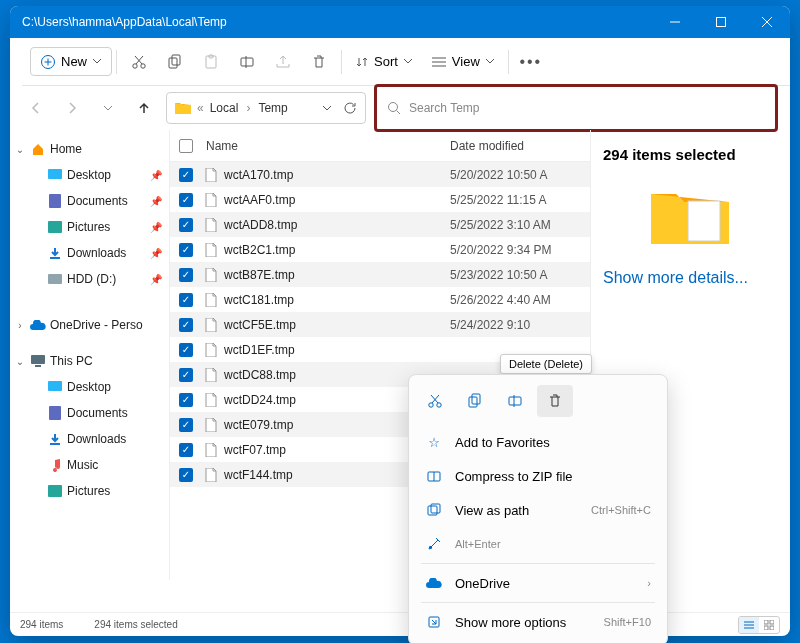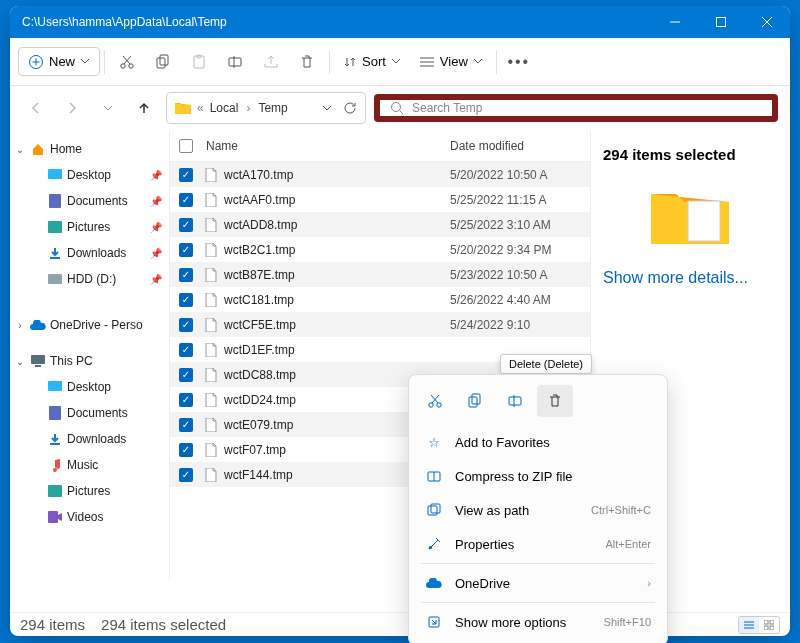--- a/index.html
+++ b/index.html
@@ -2,33 +2,33 @@
 <html><head>
 <meta charset="utf-8">
 <style>
 * { box-sizing: border-box; margin: 0; padding: 0; font-family: "Segoe UI", Arial, sans-serif; }
 body { background: #0078d4; width: 800px; height: 643px; overflow: hidden; font-size: 12px; }
 .window { position: absolute; left: 10px; top: 6px; width: 780px; height: 630px; background: #ffffff; border-radius: 8px; box-shadow: 0 8px 32px rgba(0,0,0,0.3); overflow: hidden; display: flex; flex-direction: column; }
 .titlebar { height: 32px; background: #0078d4; display: flex; align-items: center; color: #fff; font-size: 12px; }
 .titlebar .title { margin-left: 12px; flex: 1; }
 .winbtn { width: 46px; height: 32px; display: flex; align-items: center; justify-content: center; color: #fff; }
 .winbtn svg { width: 10px; height: 10px; }
-.toolbar { height: 48px; display: flex; align-items: center; padding: 0 8px; border-bottom: 1px solid #e5e5e5; gap: 0; }
+.toolbar { height: 48px; display: flex; align-items: center; padding: 0 8px; border-bottom: 1px solid #e5e5e5; gap: 0; margin-left: 12px; }
 .newbtn { display: flex; align-items: center; gap: 6px; border: 1px solid #d0d0d0; border-radius: 4px; padding: 6px 10px; font-size: 13px; }
 .tbicon { width: 36px; height: 36px; display: flex; align-items: center; justify-content: center; color: #555; border-radius: 4px; }
 .tbtxt { display: flex; align-items: center; gap: 6px; padding: 6px 10px; font-size: 13px; }
 .tbsep { width: 1px; height: 24px; background: #e0e0e0; margin: 0 4px; }
 .navrow { height: 44px; display: flex; align-items: center; padding: 0 12px; gap: 8px; }
 .navbtn { width: 28px; height: 28px; display: flex; align-items: center; justify-content: center; color: #bbb; }
 .navbtn.enabled { color: #333; }
 .address { flex: 0 0 200px; height: 32px; border: 1px solid #d0d0d0; border-radius: 4px; display: flex; align-items: center; padding: 0 8px; gap: 6px; font-size: 12px; }
 .address .folder-ic { width: 16px; height: 14px; }
 .crumb { color: #333; }
 .crumbsep { color: #888; margin: 0 2px; }
-.searchbox { flex: 1; height: 28px; border: 6px solid #7f1d1d; border-radius: 4px; display: flex; align-items: center; padding: 0 10px; gap: 8px; color: #888; }
+.searchbox { flex: 1; height: 48px; border: 3px solid #7f1d1d; border-radius: 4px; display: flex; align-items: center; padding: 0 10px; gap: 8px; color: #888; }
 .body { flex: 1; display: flex; min-height: 0; }
 .sidebar { width: 160px; border-right: 1px solid #eee; overflow-y: auto; padding-top: 6px; }
 .sb-item { display: flex; align-items: center; height: 26px; padding: 0 6px 0 4px; gap: 4px; font-size: 12px; color: #222; white-space: nowrap; }
 .sb-item .chev { width: 12px; color: #666; font-size: 10px; text-align: center; }
 .sb-item.child { padding-left: 37px; }
 .sb-item .ic { width: 16px; height: 16px; display: flex; align-items: center; justify-content: center; }
 .pin { margin-left: auto; color: #888; font-size: 10px; }
 .filelist { flex: 1; display: flex; flex-direction: column; min-height: 0; }
 .listhead { display: flex; align-items: center; height: 32px; border-bottom: 1px solid #eee; font-size: 12px; color: #444; }
 .col-check { width: 32px; display: flex; justify-content: center; }
@@ -39,21 +39,21 @@
 .row:nth-child(odd) { background: #f3f3f3; }
 .row .ck { width: 32px; display: flex; justify-content: center; }
 .row .ck .box { width: 14px; height: 14px; background: #0067c0; border-radius: 2px; display: flex; align-items: center; justify-content: center; color: #fff; font-size: 10px; }
 .row .fic { width: 18px; display: flex; justify-content: center; }
 .row .fname { flex: 1; padding-left: 4px; }
 .row .fdate { width: 140px; color: #555; overflow: hidden; white-space: nowrap; }
 .details { width: 200px; border-left: 1px solid #eee; padding: 16px 12px; font-size: 13px; }
 .details h3 { font-size: 15px; font-weight: 600; margin-bottom: 16px; }
 .foldericon { width: 90px; height: 70px; margin: 10px auto 20px; position: relative; }
 .showmore { color: #0067c0; font-size: 16px; cursor: pointer; }
-.statusbar { height: 24px; border-top: 1px solid #eee; display: flex; align-items: center; padding: 0 10px; font-size: 15px; color: #555; gap: 16px; margin-top: 32px; }
+.statusbar { height: 24px; border-top: 1px solid #eee; display: flex; align-items: center; padding: 0 10px; font-size: 10px; color: #555; gap: 31px; margin-top: 32px; }
 .statusbar .spacer { flex: 1; }
 .viewtoggle { display: flex; border: 1px solid #ccc; border-radius: 3px; overflow: hidden; }
 .viewtoggle div { width: 20px; height: 16px; display: flex; align-items: center; justify-content: center; }
 .viewtoggle .active { background: #e5f1fb; }
 .ctxmenu { position: absolute; left: 408px; top: 374px; width: 260px; background: #fcfcfc; border: 1px solid #ddd; border-radius: 8px; box-shadow: 0 8px 24px rgba(0,0,0,0.18); padding: 6px; font-size: 13px; }
 .ctx-icons { display: flex; gap: 4px; padding: 4px 2px 8px; }
 .ctx-icons .ci { width: 36px; height: 32px; display: flex; align-items: center; justify-content: center; border-radius: 4px; color: #0067c0; }
 .ctx-icons .ci.hover { background: #eaeaea; color: #333; }
 .ctx-item { display: flex; align-items: center; height: 34px; padding: 0 10px; gap: 12px; border-radius: 4px; }
 .ctx-item .lic { width: 18px; display: flex; justify-content: center; color: #0067c0; }
@@ -318,29 +318,20 @@
           <span>Music</span>
         </div>
       <div class="sb-item child">
           <span class="ic">
             <svg width="14" height="12" viewBox="0 0 14 12">
               <rect width="14" height="12" rx="1" fill="#26a69a"></rect>
             </svg>
           </span>
           <span>Pictures</span>
         </div>
-      <div class="sb-item child">
-          <span class="ic">
-            <svg width="14" height="12" viewBox="0 0 14 12">
-              <rect width="10" height="12" rx="1" fill="#7e57c2"></rect>
-              <path d="M10 4 l4 -2 v8 l-4 -2 z" fill="#7e57c2"></path>
-            </svg>
-          </span>
-          <span>Videos</span>
-        </div>
     </div>
 
     <div class="filelist">
       <div class="listhead">
         <div class="col-check">
             <div style="width:14px;height:14px;border:1px solid #888;border-radius:2px"></div>
           </div>
         <div class="col-name">Name</div>
         <div class="col-date">Date modified</div>
       </div>
@@ -606,21 +597,20 @@
       </span>
       <span class="lbl">View as path</span>
       <span class="accel">Ctrl+Shift+C</span>
     </div>
   <div class="ctx-item">
       <span class="lic">
         <svg width="14" height="14" viewBox="0 0 14 14">
           <path d="M3 11 l8 -8 M9 1 l4 4 M2 12 l1 -3 l2 2 z" fill="none" stroke="currentColor"></path>
         </svg>
       </span>
-      <span class="lbl">Properties</span>
       <span class="accel">Alt+Enter</span>
     </div>
   <div class="ctx-sep"></div>
   <div class="ctx-item">
       <span class="lic">
         <svg width="16" height="10" viewBox="0 0 16 10">
           <path d="M3 10 a3 3 0 0 1 0 -6 a4 4 0 0 1 8 -1 a3 3 0 0 1 2 7 z" fill="#0078d4"></path>
         </svg>
       </span>
       <span class="lbl">OneDrive</span>

